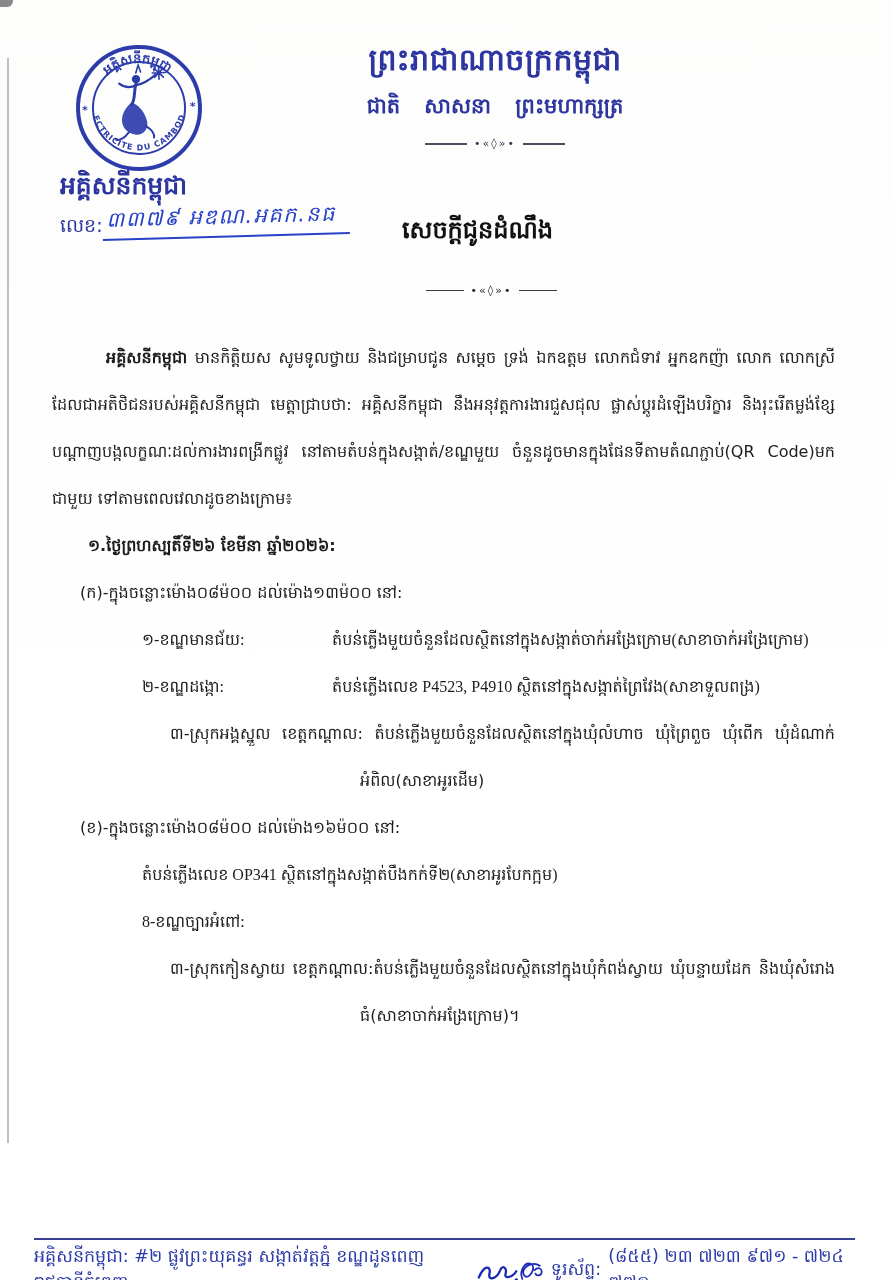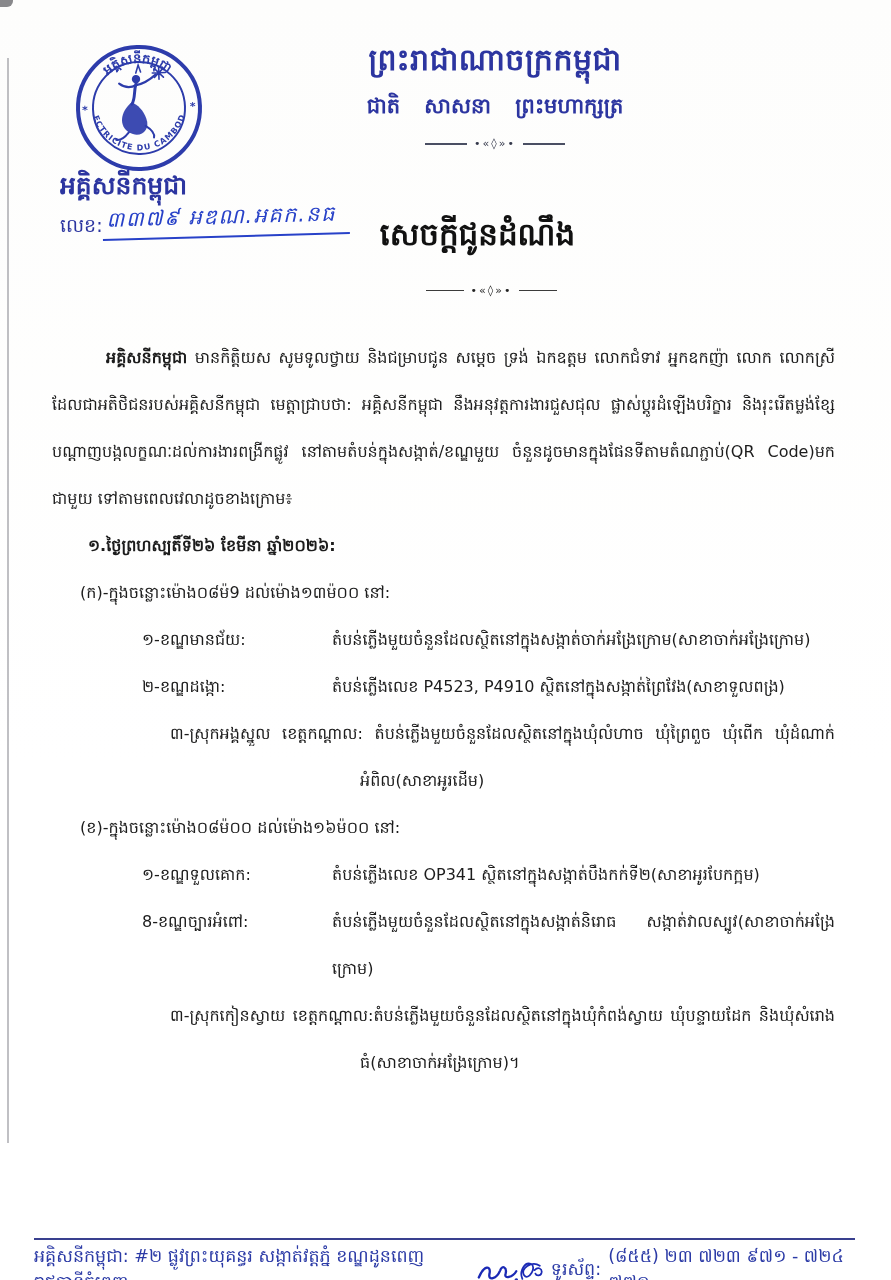--- a/index.html
+++ b/index.html
@@ -35,33 +35,33 @@
   .org-name{position:absolute;left:60px;top:170px;font-size:25px;font-weight:bold;color:var(--header_blue);}
   .ref-line{position:absolute;left:60px;top:206px;display:flex;align-items:flex-end;gap:0;font-size:19px;color:var(--header_blue);}
   .ref-hand{
     font-size:21px;font-style:italic;letter-spacing:1.5px;color:var(--ink_blue);
     border-bottom:2px solid var(--ink_blue);padding:0 14px 2px 4px;
     transform:rotate(-1.6deg);transform-origin:left bottom;
   }
 
   
   .doc-title{position:absolute;left:0;right:0;top:215px;padding-left:64px;text-align:center;
-             font-size:31px;font-weight:bold;color:#111;}
+             font-size:24px;font-weight:bold;color:#111;}
   .title-orn{position:absolute;left:0;right:0;top:276px;padding-left:92px;text-align:center;}
   .title-orn .orn{margin-top:0;}
   .title-orn .l{background:#3b3b3b;width:38px;height:1.5px;}
   .title-orn .g{color:#222;}
 
   
   .content{position:absolute;left:52px;right:56px;top:334px;font-size:16px;font-weight:500;}
   .intro{text-align:justify;line-height:47px;text-indent:54px;}
   .intro .lead{font-weight:bold;}
   .date-heading{line-height:47px;margin-left:36px;font-weight:600;}
   .group-label{line-height:47px;margin-left:28px;}
-  .item{display:flex;margin-left:90px;line-height:47px;}
+  .item{display:flex;margin-left:90px;line-height:47px;font-family:Liberation Serif, serif;}
   .item .ilabel{width:190px;flex:none;}
   .item .idesc{flex:1;text-align:justify;}
   .item-wide{margin-left:118px;padding-left:190px;text-indent:-190px;line-height:47px;text-align:justify;}
 
   
   .footer-rule{position:absolute;left:34px;right:36px;top:1238px;height:2px;background:#39408f;}
   .footer{position:absolute;left:34px;right:36px;top:1245px;display:flex;justify-content:space-between;
           align-items:flex-start;color:var(--footer_blue);font-size:17.5px;font-weight:500;}
   .addr{display:flex;align-items:center;gap:3px;}
   .phone{display:flex;align-items:center;gap:7px;}
@@ -125,44 +125,42 @@
         <span class="l"></span>
       </span>
   </div>
 
   <div class="content">
 
     <p class="intro" style="margin:0"><span class="lead">អគ្គិសនីកម្ពុជា</span><span> មានកិត្តិយស សូមទូលថ្វាយ និងជម្រាបជូន សម្តេច ទ្រង់ ឯកឧត្តម លោកជំទាវ អ្នកឧកញ៉ា លោក លោកស្រី ដែលជាអតិថិជនរបស់អគ្គិសនីកម្ពុជា មេត្តាជ្រាបថា: អគ្គិសនីកម្ពុជា នឹងអនុវត្តការងារជួសជុល ផ្លាស់ប្តូរដំឡើងបរិក្ខារ និងរុះរើតម្លង់ខ្សែបណ្តាញបង្កលក្ខណៈដល់ការងារពង្រីកផ្លូវ នៅតាមតំបន់ក្នុងសង្កាត់/ខណ្ឌមួយ ចំនួនដូចមានក្នុងផែនទីតាមតំណភ្ជាប់(QR Code)មកជាមួយ ទៅតាមពេលវេលាដូចខាងក្រោម៖</span></p>
 
     <div class="date-heading">១.ថ្ងៃព្រហស្បតិ៍ទី២៦ ខែមីនា ឆ្នាំ២០២៦:</div>
 
-    <div class="group-label">(ក)-ក្នុងចន្លោះម៉ោង០៨ម៉9 ដល់ម៉ោង១៣ម៉០០ នៅ:</div>
+    <div class="group-label">(ក)-ក្នុងចន្លោះម៉ោង០៨ម៉០០ ដល់ម៉ោង១៣ម៉០០ នៅ:</div>
 
     <div class="item">
       <span class="ilabel">១-ខណ្ឌមានជ័យ:</span>
       <span class="idesc">តំបន់ភ្លើងមួយចំនួនដែលស្ថិតនៅក្នុងសង្កាត់ចាក់អង្រែក្រោម(សាខាចាក់អង្រែក្រោម)</span>
     </div>
 
     <div class="item">
       <span class="ilabel">២-ខណ្ឌដង្កោ:</span>
       <span class="idesc">តំបន់ភ្លើងលេខ P4523, P4910 ស្ថិតនៅក្នុងសង្កាត់ព្រៃវែង(សាខាទួលពង្រ)</span>
     </div>
 
     <div class="item-wide"><span>៣-ស្រុកអង្គស្នួល ខេត្តកណ្តាល: </span><span>តំបន់ភ្លើងមួយចំនួនដែលស្ថិតនៅក្នុងឃុំលំហាច ឃុំព្រៃពួច ឃុំពើក ឃុំដំណាក់អំពិល(សាខាអូរដើម)</span></div>
 
     <div class="group-label">(ខ)-ក្នុងចន្លោះម៉ោង០៨ម៉០០ ដល់ម៉ោង១៦ម៉០០ នៅ:</div>
 
     <div class="item">
-      <span class="ilabel">១-ខណ្ឌទួលគោក:</span>
       <span class="idesc">តំបន់ភ្លើងលេខ OP341 ស្ថិតនៅក្នុងសង្កាត់បឹងកក់ទី២(សាខាអូរបែកក្អម)</span>
     </div>
 
     <div class="item">
       <span class="ilabel">8-ខណ្ឌច្បារអំពៅ:</span>
-      <span class="idesc">តំបន់ភ្លើងមួយចំនួនដែលស្ថិតនៅក្នុងសង្កាត់និរោធ សង្កាត់វាលស្បូវ(សាខាចាក់អង្រែក្រោម)</span>
     </div>
 
     <div class="item-wide"><span>៣-ស្រុកកៀនស្វាយ ខេត្តកណ្តាល:</span><span>តំបន់ភ្លើងមួយចំនួនដែលស្ថិតនៅក្នុងឃុំកំពង់ស្វាយ ឃុំបន្ទាយដែក និងឃុំសំរោងធំ(សាខាចាក់អង្រែក្រោម)។</span></div>
 
   </div>
 
   <div class="footer-rule"></div>
   <div class="footer">
     <div class="addr">
       <span>អគ្គិសនីកម្ពុជា: #២ ផ្លូវព្រះយុគន្ធរ សង្កាត់វត្តភ្នំ ខណ្ឌដូនពេញ រាជធានីភ្នំពេញ</span>

